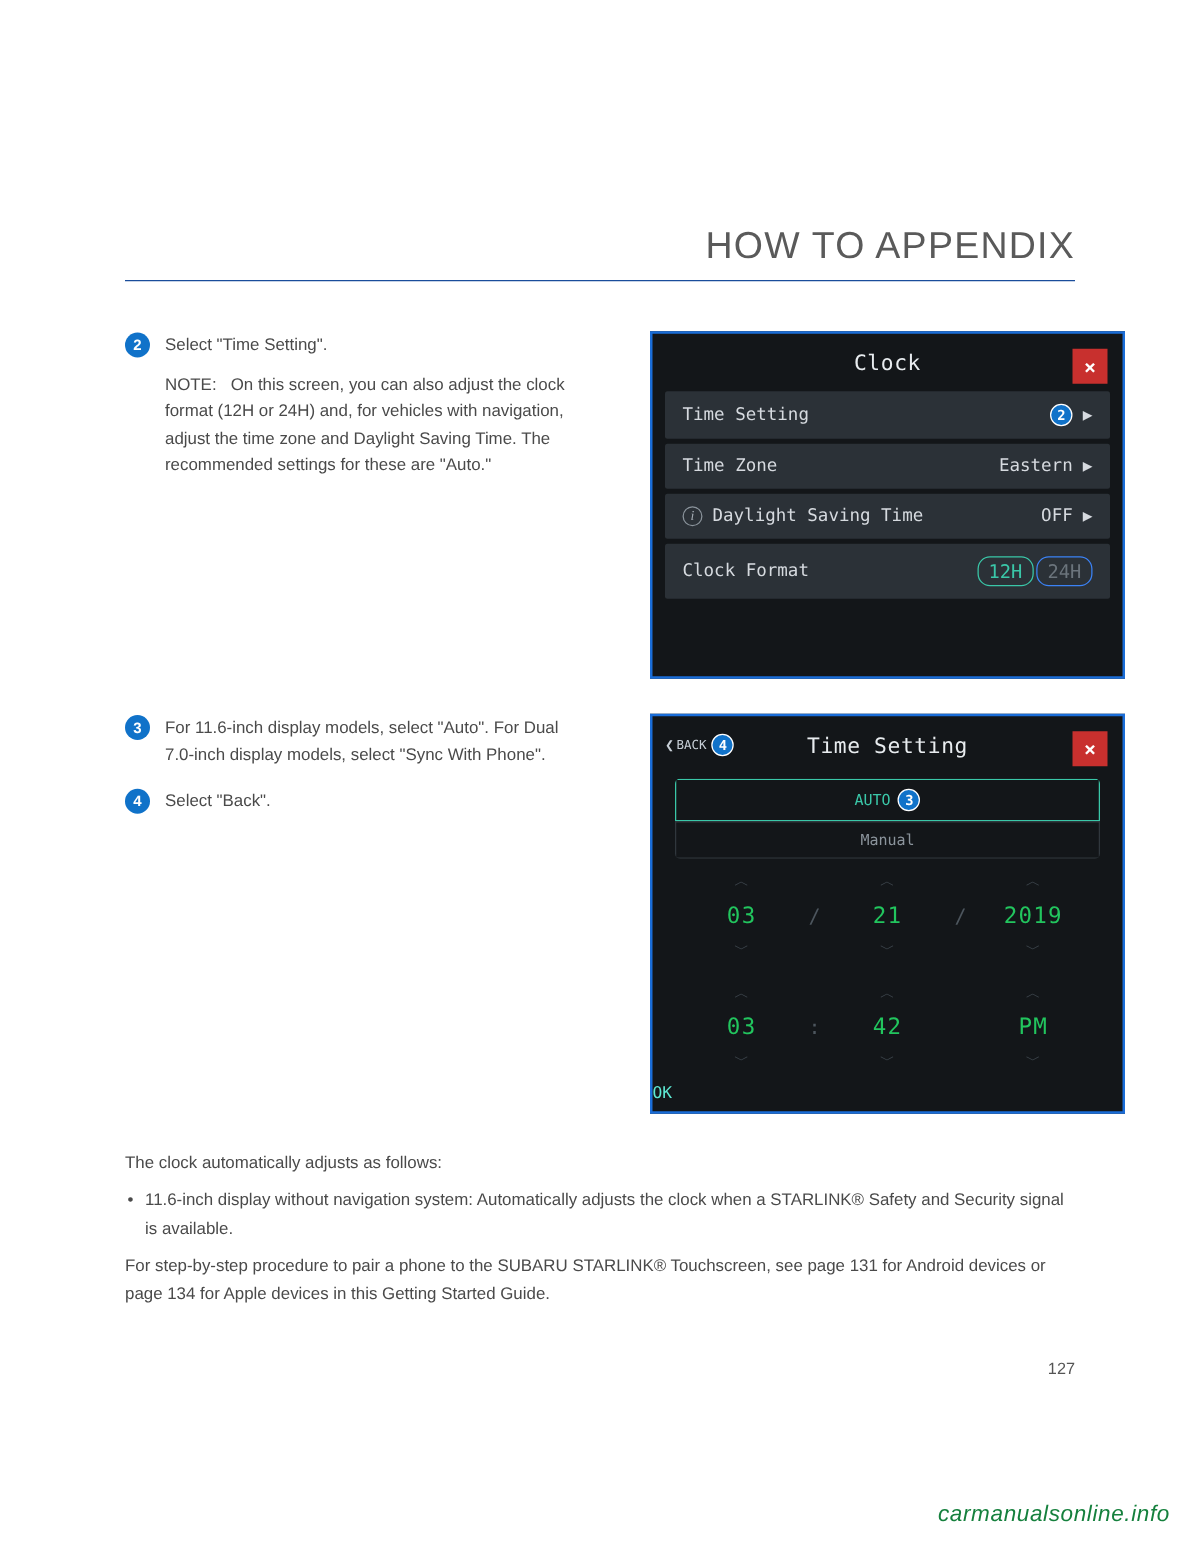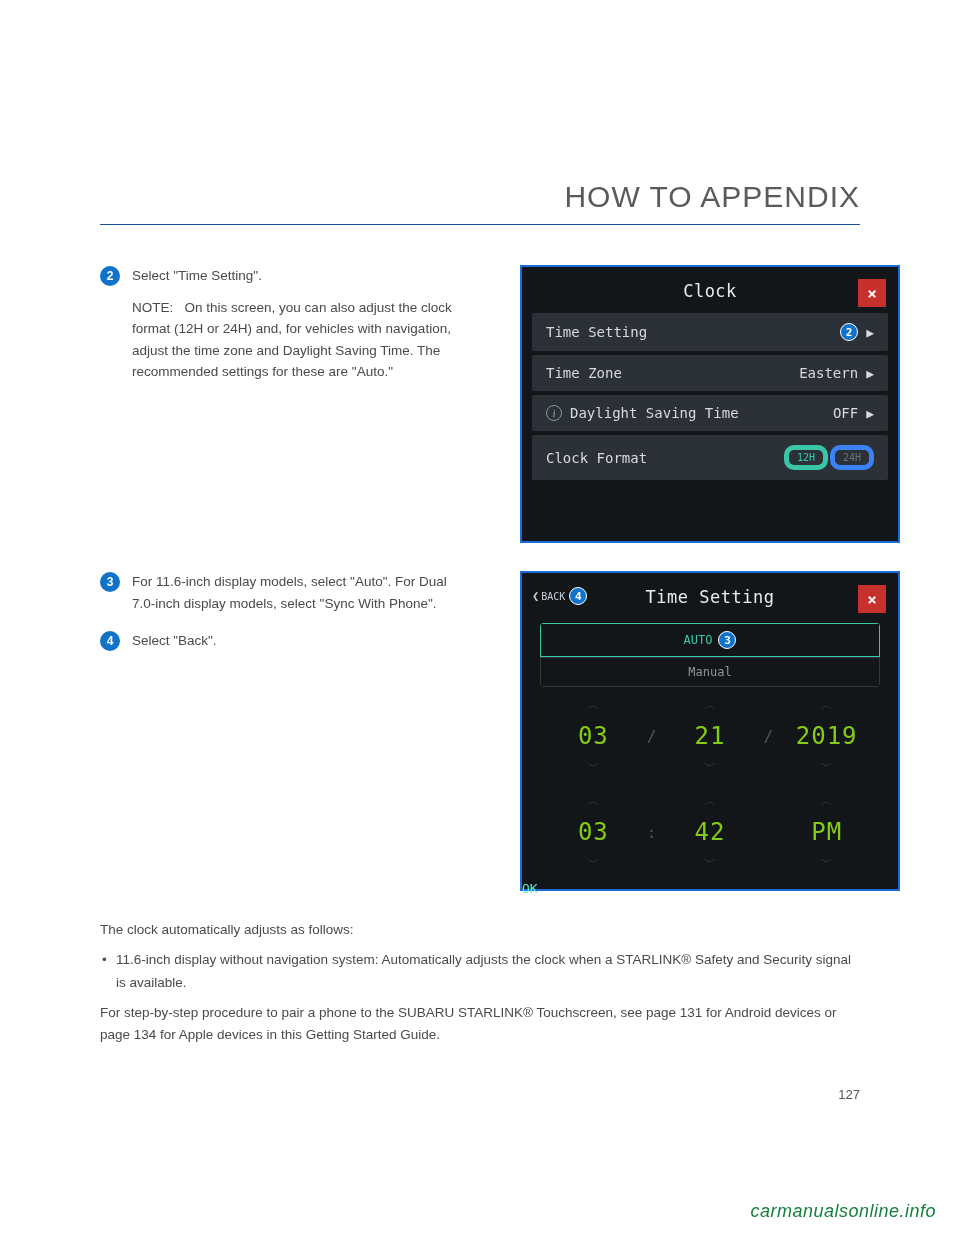--- a/index.html
+++ b/index.html
@@ -144,24 +144,24 @@
     font-weight: bold;
     display: inline-flex;
     align-items: center;
     justify-content: center;
   }
   .pill-group {
     display: flex;
     gap: 2px;
   }
   .pill {
-    border: 5px solid #3b82f6;
+    border: 1px solid #3b82f6;
     border-radius: 10px;
     padding: 2px 8px;
-    font-size: 10px;
+    font-size: 15px;
     color: #6b747c;
   }
   .pill.active {
     border-color: #3ac7a8;
     color: #3ac7a8;
   }
 
   
   .screen2 {
     border: 2px solid #1a6dd8;
@@ -215,22 +215,22 @@
     align-items: center;
   }
   .sp-cell {
     text-align: center;
     color: #3c444b;
     font-size: 12px;
     padding: 4px 0;
   }
   .sp-val {
     text-align: center;
-    color: #84cc16;
-    font-size: 24px;
+    color: #22c55e;
+    font-size: 18px;
     letter-spacing: 1px;
     padding: 4px 0;
   }
   .sp-sep {
     text-align: center;
     color: #4d565e;
     font-size: 16px;
   }
   .ok-btn {
     text-align: left;

